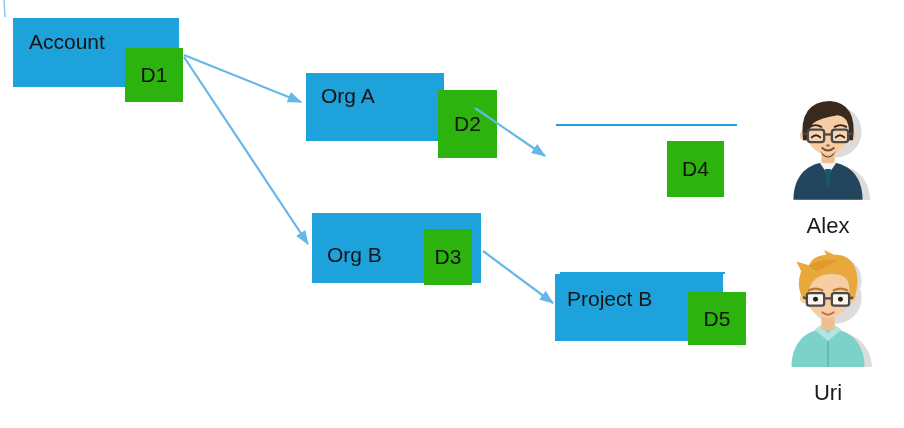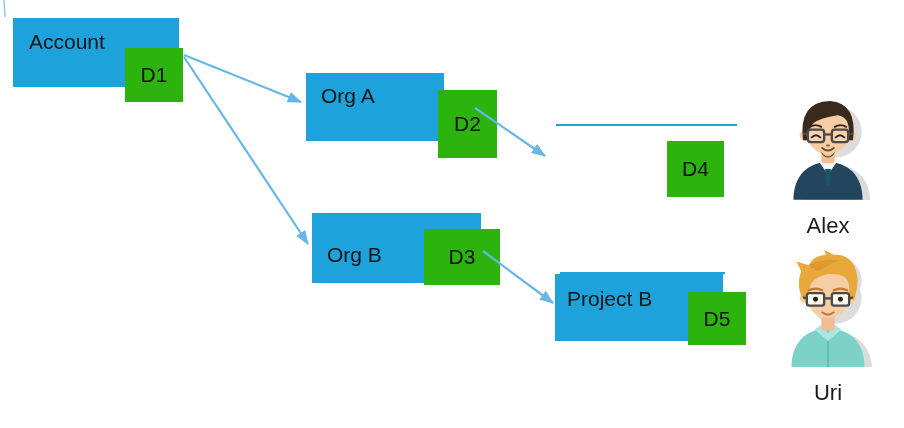--- a/index.html
+++ b/index.html
@@ -41,21 +41,21 @@
   </div>
 
   <div class="ghost-line" style="left:556px;top:124px;width:181px;"></div>
   <div class="badge" style="left:660px;top:141px;width:57px;height:56px;margin-left:7px;">
     <span>D4</span>
   </div>
 
   <div class="node" style="left:312px;top:213px;width:169px;height:70px;">
     <span class="node-label" style="top:30px;">Org B</span>
   </div>
-  <div class="badge" style="left:424px;top:229px;width:76px;height:56px;">
+  <div class="badge" style="left:424px;top:229px;width:48px;height:56px;">
     <span>D3</span>
   </div>
 
   <div class="ghost-line" style="left:560px;top:272px;width:165px;"></div>
   <div class="node" style="left:555px;top:274px;width:168px;height:67px;">
     <span class="node-label" style="top:13px;left:12px;">Project B</span>
   </div>
   <div class="badge" style="left:688px;top:292px;width:58px;height:53px;">
     <span>D5</span>
   </div>

